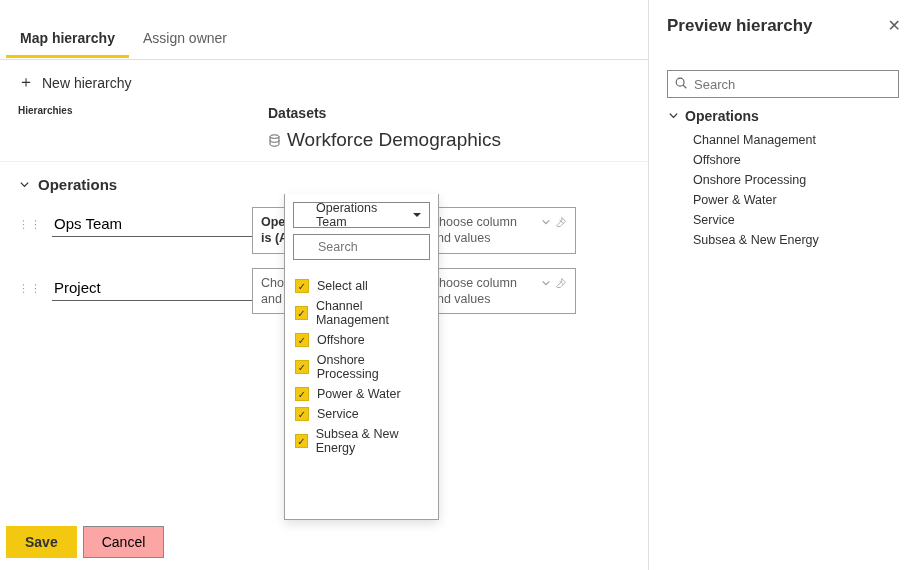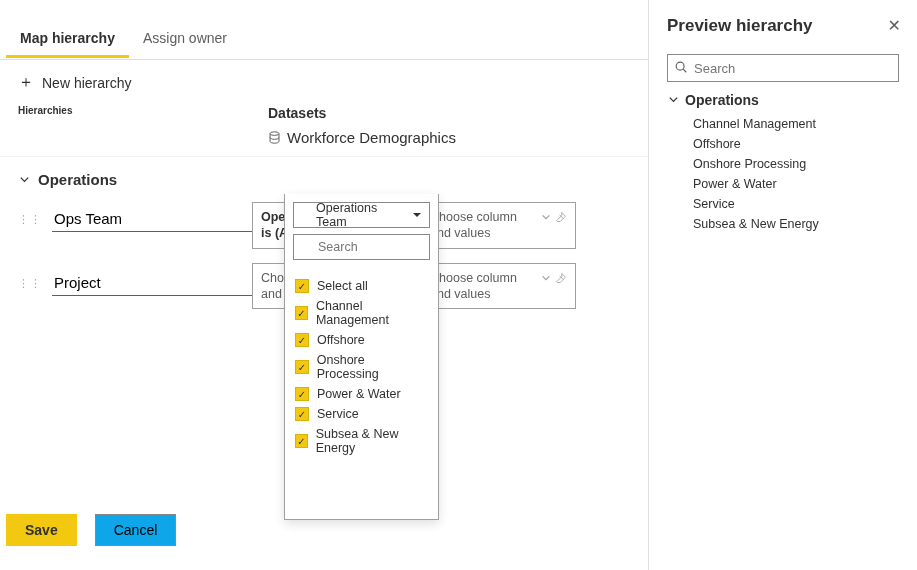--- a/index.html
+++ b/index.html
@@ -76,21 +76,21 @@
   .dataset-row {
     display: flex;
     padding: 4px 18px 10px 268px;
     gap: 16px;
     border-bottom: 1px solid #f3f2f1;
   }
   .dataset {
     display: inline-flex;
     align-items: center;
     gap: 6px;
-    font-size: 15px;
+    font-size: 19px;
     color: #323130;
   }
   .db-icon svg { display:block; }
   
   .op-section {
     padding: 14px 18px 0 18px;
   }
   .op-title {
     display: flex;
     align-items: center;
@@ -207,44 +207,44 @@
     color:#323130;
   }
   
   .rightboxes { display:flex; flex-direction:column; gap:14px; margin-left:0; }
   .midboxes { display:flex; flex-direction:column; gap:14px; }
 
   
   .footer {
     position:absolute;
     left:6px;
-    bottom:24px;
+    bottom:12px;
     display:flex;
-    gap:18px;
+    gap:6px;
   }
   .btn {
     height:32px;
     padding:0 18px;
     border:1px solid #8a8886;
-    background:#0ea5e9;
+    background:#fca5a5;
     font-size:14px;
     cursor:pointer;
   }
   .btn.primary {
     background:#f2c811;
     border-color:#f2c811;
     font-weight:600;
     color:#323130;
   }
 
   
   .side-title {
     font-size:17px;
     font-weight:600;
-    margin-bottom:18px;
+    margin-bottom:34px;
   }
   .side-close {
     position:absolute;
     right:16px;
     top:16px;
     cursor:pointer;
     font-size:16px;
     color:#605e5c;
   }
   .side-search-wrap { position:relative; margin-bottom:10px; }

